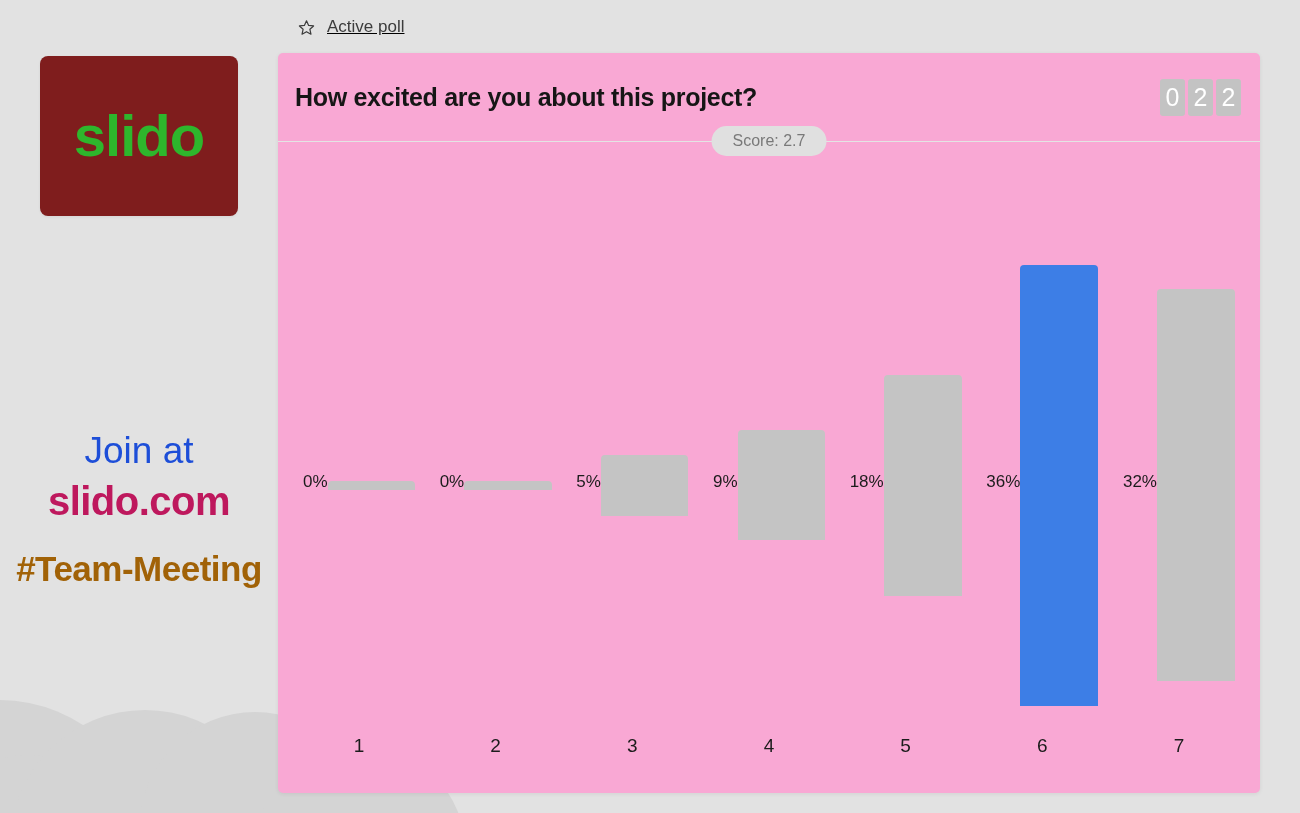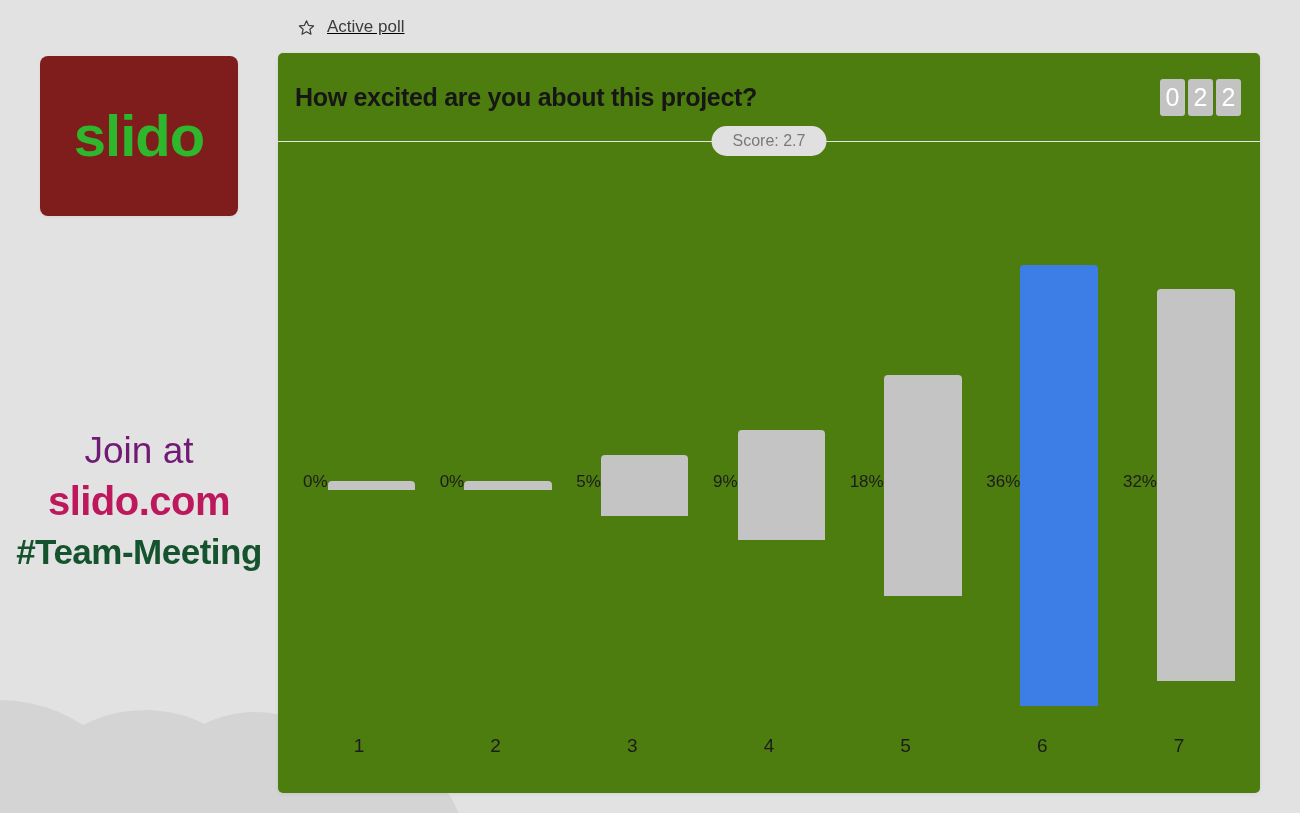--- a/index.html
+++ b/index.html
@@ -69,35 +69,36 @@
     position: absolute;
     left: 0; top: 428px;
     width: 278px;
     text-align: center;
     color: #2b2b2b;
   }
   .join-at {
     font-size: 37px;
     font-weight: 400;
     line-height: 1.25;
-    color: #701a75;
+    color: #1d4ed8;
   }
   .join-domain {
     font-size: 40px;
     font-weight: 700;
     line-height: 1.35;
     color: #be185d;
     letter-spacing: -0.5px;
   }
   .join-hash {
     font-size: 35px;
     font-weight: 700;
     line-height: 1.35;
-    color: #14532d;
+    color: #a16207;
     letter-spacing: -0.5px;
+    margin-top: 17px;
   }
 
   
   .status-strip {
     position: absolute;
     left: 298px; top: 17px;
     display: flex;
     align-items: center;
     gap: 12px;
     z-index: 3;
@@ -108,21 +109,21 @@
     font-size: 17px;
     color: #3c3c3c;
     font-weight: 400;
   }
 
   
   .poll-card {
     position: absolute;
     left: 278px; top: 53px;
     width: 982px; height: 740px;
-    background: #4d7c0f;
+    background: #f9a8d4;
     border-radius: 5px;
     z-index: 2;
     box-shadow: 0 1px 4px rgba(0,0,0,0.07);
     overflow: hidden;
   }
 
   .card-header {
     position: relative;
     height: 88px;
     padding: 0 19px 0 17px;

